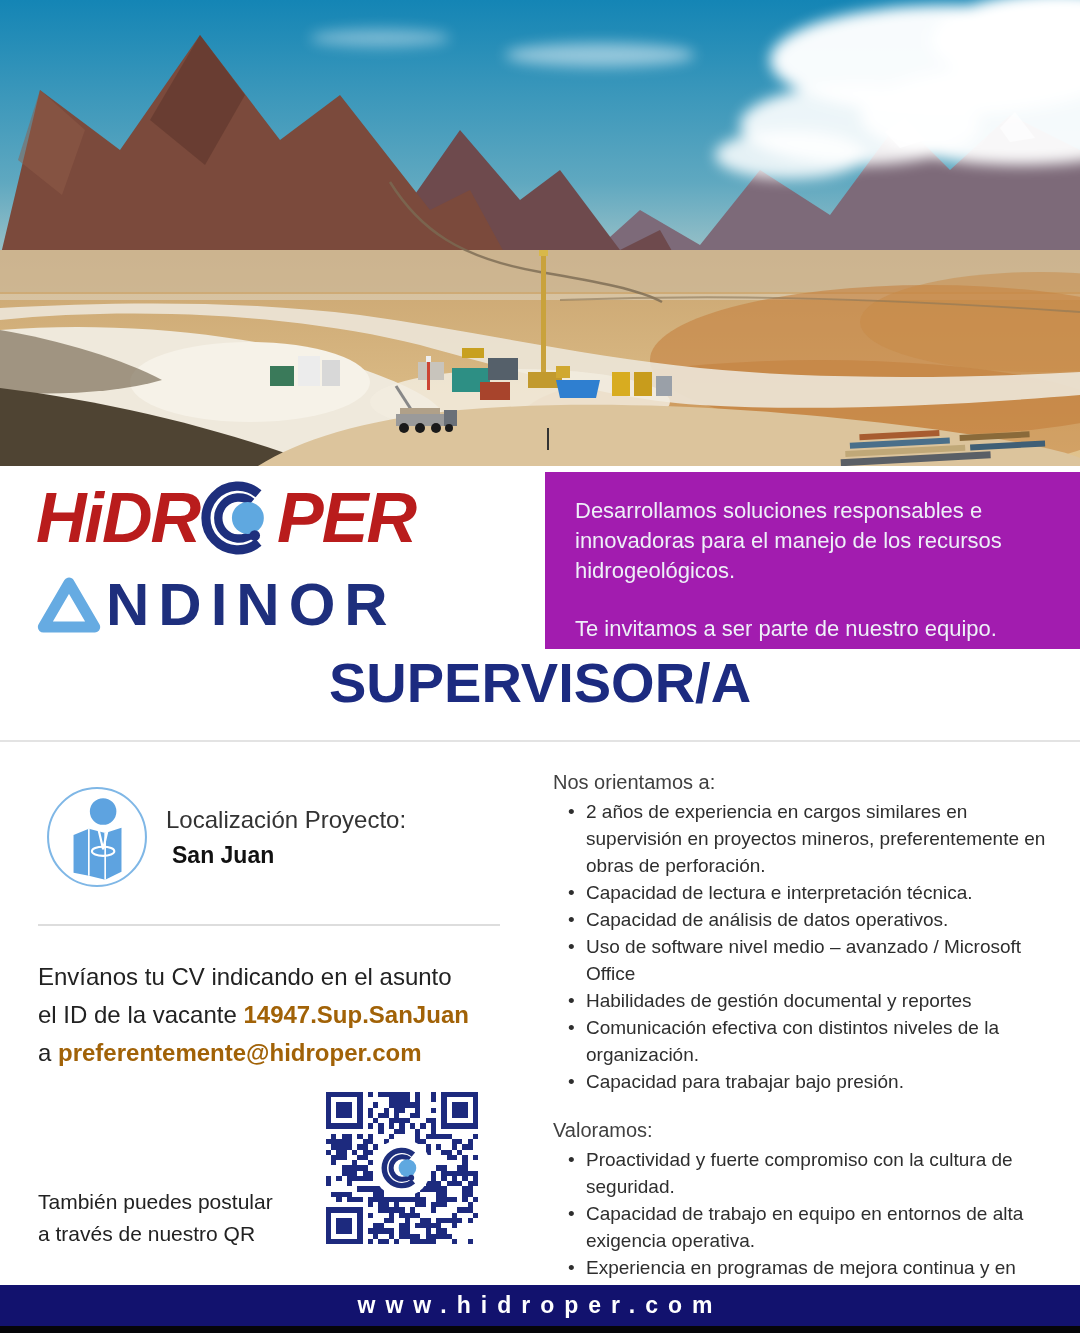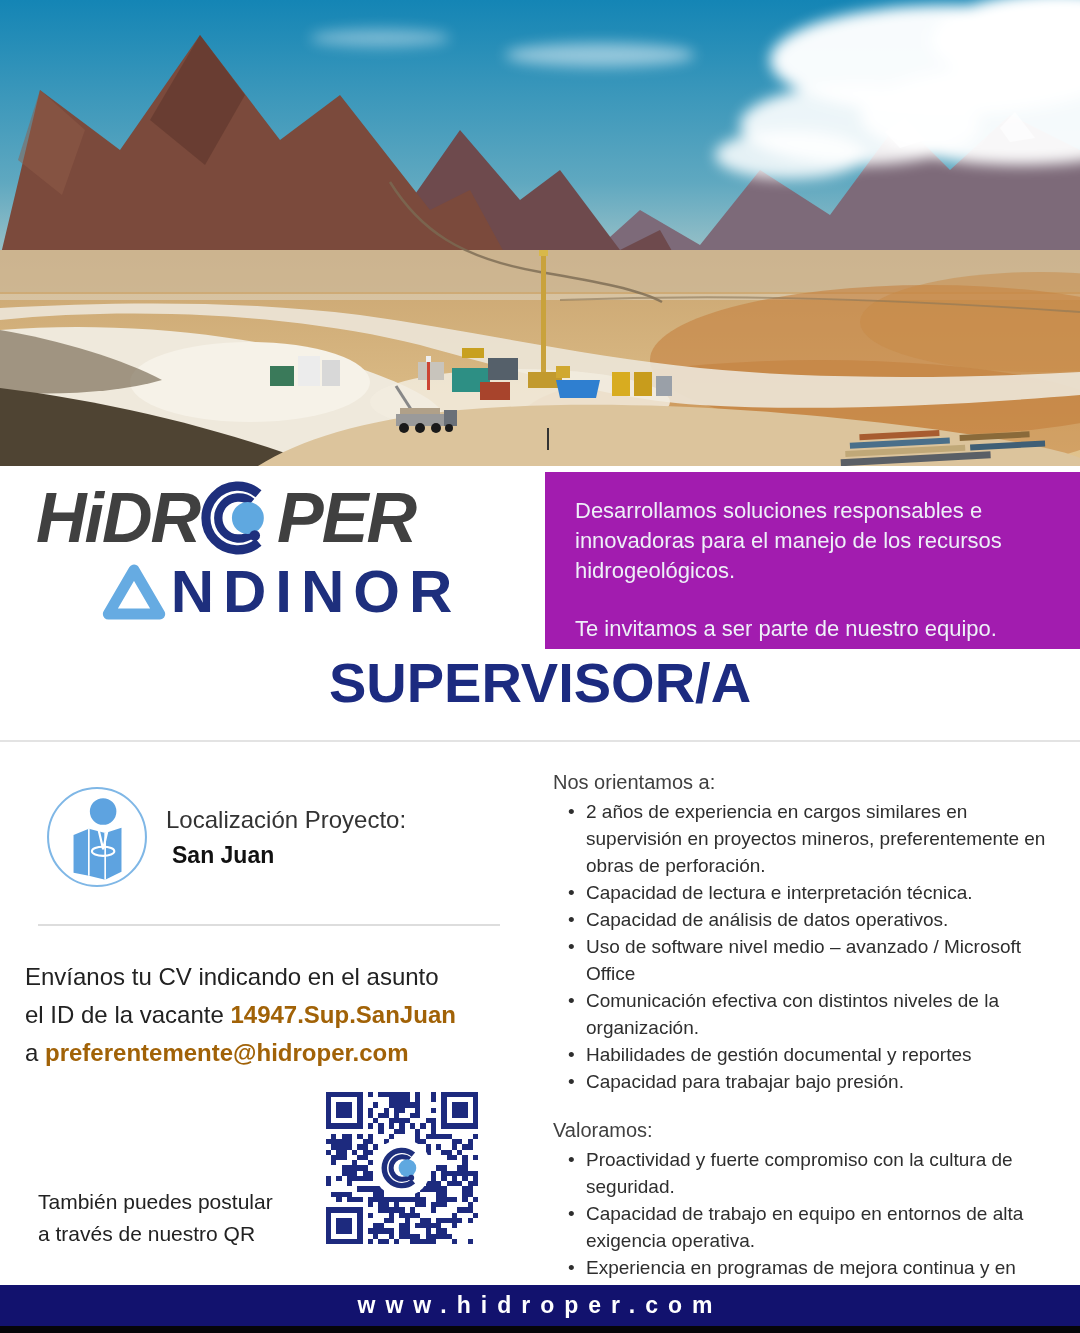--- a/index.html
+++ b/index.html
@@ -6,43 +6,43 @@
   .page{
     position:relative;width:1080px;height:1333px;overflow:hidden;background:#ffffff;
     font-family:"Liberation Sans",sans-serif;color:#222;
   }
   
   .hero{position:absolute;left:0;top:0;width:1080px;height:466px;overflow:hidden;}
   .hero svg{display:block;width:1080px;height:466px;}
   
   .logo-block{position:absolute;left:36px;top:478px;width:490px;}
   .logo-line1{display:flex;align-items:center;font-style:italic;font-weight:bold;
-    font-size:70px;letter-spacing:-2px;color:#404040;line-height:80px;}
+    font-size:70px;letter-spacing:-2px;color:#b91c1c;line-height:80px;}
   .logo-line1 .mark{width:76px;height:76px;margin:0 1px;flex:0 0 auto;}
-  .logo-line2{display:flex;align-items:center;margin-top:2px;justify-content:center;}
+  .logo-line2{display:flex;align-items:center;margin-top:15px;}
   .logo-line2 .a-mark{width:66px;height:62px;margin-right:4px;flex:0 0 auto;}
   .logo-line2 .word{font-weight:bold;font-size:60px;letter-spacing:9px;color:#1e2f7d;line-height:64px;}
   
   .intro-box{position:absolute;left:545px;top:472px;width:535px;height:177px;background:#a21caf;
     box-sizing:border-box;padding:24px 26px 0 30px;}
   .intro-box p{margin:0;color:#eef0f8;font-size:22px;line-height:30px;}
   .intro-box p + p{margin-top:28px;}
   
   .job-title{position:absolute;left:0;top:650px;width:1080px;text-align:center;
     font-weight:bold;font-size:56px;color:#1c2b80;letter-spacing:0px;}
   
   .divider-full{position:absolute;left:0;top:740px;width:1080px;height:2px;background:#e3e3e3;}
   .divider-left{position:absolute;left:38px;top:924px;width:462px;height:2px;background:#dddddd;}
   
   .location-row{position:absolute;left:46px;top:786px;display:flex;align-items:center;}
   .loc-icon{width:102px;height:102px;flex:0 0 auto;}
   .loc-text{margin-left:18px;}
   .loc-label{font-size:24px;color:#333;}
   .loc-value{font-size:23px;font-weight:bold;color:#111;margin-top:8px;padding-left:6px;}
-  .cv-block{position:absolute;left:25px;top:958px;width:478px;font-size:24px;line-height:38px;color:#222;}
+  .cv-block{position:absolute;left:38px;top:958px;width:478px;font-size:24px;line-height:38px;color:#222;}
   .cv-block b{font-weight:bold;color:#a16207;}
   .qr-note{position:absolute;left:38px;top:1186px;font-size:21px;line-height:32px;color:#222;}
   .qr-box{position:absolute;left:320px;top:1086px;width:164px;height:164px;background:#ffffff;
     box-sizing:border-box;padding:6px;}
   .qr-box svg.qr-pattern{display:block;width:152px;height:152px;shape-rendering:crispEdges;}
   .qr-logo{position:absolute;left:50%;top:50%;width:58px;height:58px;margin:-29px 0 0 -29px;
     background:#fff;border-radius:50%;display:flex;align-items:center;justify-content:center;}
   .qr-logo svg{width:42px;height:42px;}
   
   .right-col{position:absolute;left:553px;top:756px;width:497px;}
@@ -530,22 +530,22 @@
   </div>
 
   <div class="right-col">
     <p class="list-heading">Nos orientamos a:</p>
     <ul class="req">
 
     <li><span>2 años de experiencia en cargos similares en supervisión en proyectos mineros, preferentemente en obras de perforación.</span></li>
         <li><span>Capacidad de lectura e interpretación técnica.</span></li>
         <li><span>Capacidad de análisis de datos operativos.</span></li>
         <li><span>Uso de software nivel medio – avanzado / Microsoft Office</span></li>
+        <li><span>Habilidades de gestión documental y reportes</span></li>
         <li><span>Comunicación efectiva con distintos niveles de la organización.</span></li>
-        <li><span>Habilidades de gestión documental y reportes</span></li>
         <li><span>Capacidad para trabajar bajo presión.</span></li>
       </ul>
     <div class="values-block">
       <p class="list-heading">Valoramos:</p>
       <ul class="req">
 
       <li><span>Proactividad y fuerte compromiso con la cultura de seguridad.</span></li>
           <li><span>Capacidad de trabajo en equipo en entornos de alta exigencia operativa.</span></li>
           <li><span>Experiencia en programas de mejora continua y en gestión de riesgos críticos.</span></li>
         </ul>

